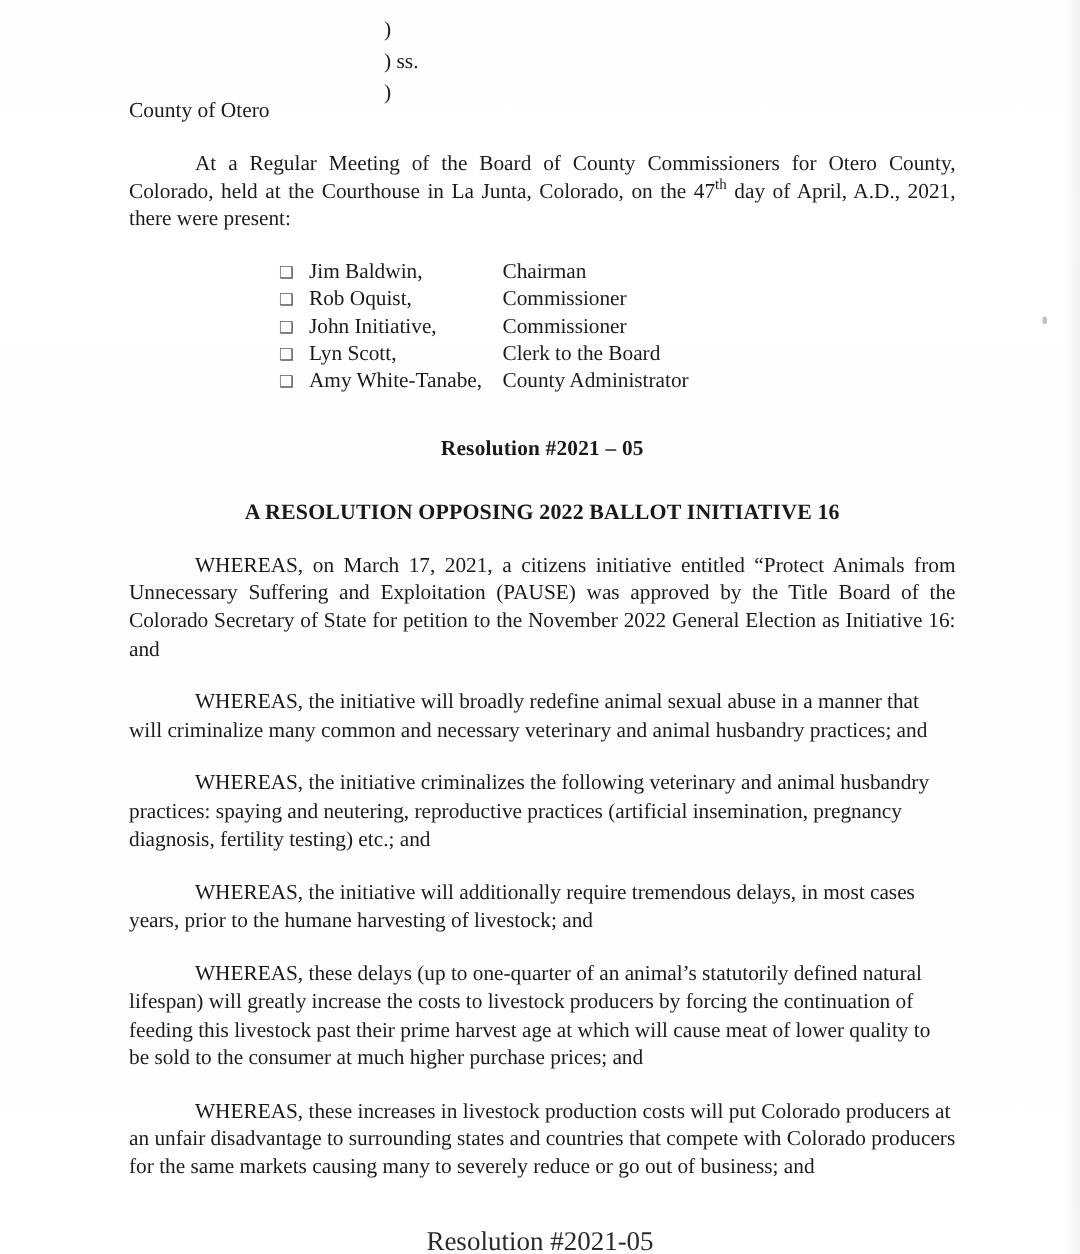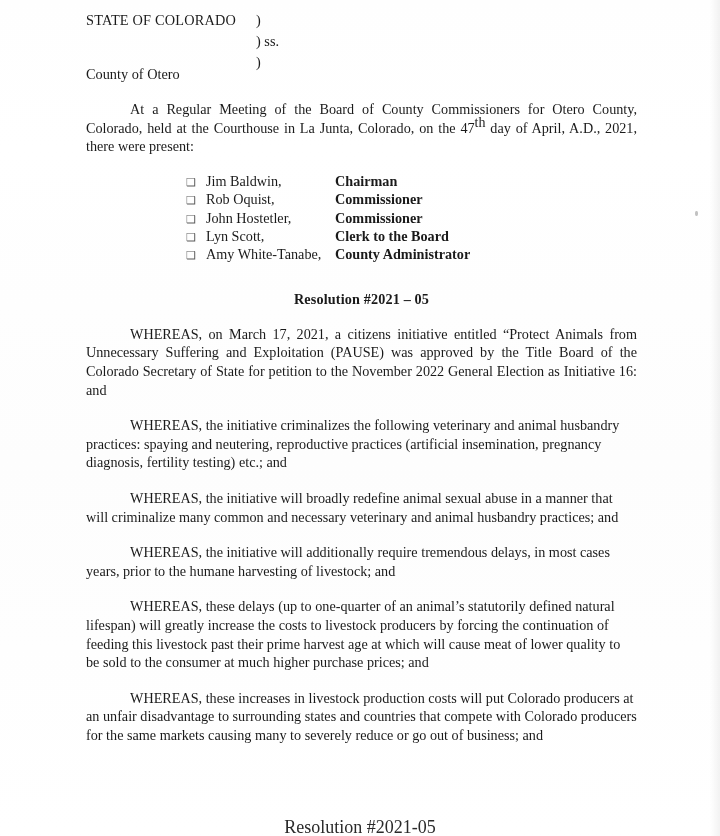--- a/index.html
+++ b/index.html
@@ -94,21 +94,21 @@
   .lead {
     margin-top: 26px;
   }
   .whereas-para {
     margin-top: 17px;
   }
   b, .bold {
     font-weight: normal;
   }
   sup {
-    font-size: 14px;
+    font-size: 10px;
     vertical-align: super;
     line-height: 0;
   }
 
   .towit {
     margin-top: 24px;
     font-size: 14.2px;
     line-height: 18.6px;
     text-indent: 0;
     text-align: left;
@@ -132,21 +132,20 @@
     font-size: 11px;
     color: #5b5b5b;
     line-height: 17.4px;
   }
   .att-name {
     width: 129px;
     flex: 0 0 129px;
   }
   .att-role {
     flex: 0 0 auto;
-    font-weight: bold;
   }
 
   
   .heading {
     text-align: center;
     font-weight: bold;
     font-size: 14.2px;
     letter-spacing: 0.15px;
   }
   .heading-resolution {
@@ -172,21 +171,20 @@
 </head>
 <body>
 
 <div class="page"></div>
 <div class="scan-edge"></div>
 <div class="scan-speck"></div>
 
 <div class="content">
 
   <div class="caption">
-    <div class="caption-state">STATE OF COLORADO</div>
     <div class="caption-county">County of Otero</div>
     <div class="caption-brace">
       <div>)</div>
       <div>) ss.</div>
       <div>)</div>
     </div>
   </div>
 
   <p class="para lead"><span>At a Regular Meeting of the Board of County Commissioners for Otero County, Colorado, held at the Courthouse in La Junta, Colorado, on the 47</span><sup>th</sup><span> day of April, A.D., 2021, there were present:</span></p>
 
@@ -196,44 +194,45 @@
       <span class="att-name">Jim Baldwin,</span>
       <span class="att-role">Chairman</span>
     </div>
     <div class="attendee-row">
       <span class="checkbox-glyph">❑</span>
       <span class="att-name">Rob Oquist,</span>
       <span class="att-role">Commissioner</span>
     </div>
     <div class="attendee-row">
       <span class="checkbox-glyph">❑</span>
-      <span class="att-name">John Hostetler,</span>
+      <span class="att-name">John Initiative,</span>
       <span class="att-role">Commissioner</span>
     </div>
     <div class="attendee-row">
       <span class="checkbox-glyph">❑</span>
       <span class="att-name">Lyn Scott,</span>
       <span class="att-role">Clerk to the Board</span>
     </div>
     <div class="attendee-row">
       <span class="checkbox-glyph">❑</span>
       <span class="att-name">Amy White-Tanabe,</span>
       <span class="att-role">County Administrator</span>
     </div>
   </div>
 
 
   <div class="heading heading-resolution">Resolution #2021 – 05</div>
+  <div class="heading heading-title">A RESOLUTION OPPOSING 2022 BALLOT INITIATIVE 16</div>
 
   <p class="para whereas-para"><b>WHEREAS,</b><span> on March 17, 2021, a citizens initiative entitled “Protect Animals from Unnecessary Suffering and Exploitation (PAUSE) was approved by the Title Board of the Colorado Secretary of State for petition to the November 2022 General Election as Initiative 16: and</span></p>
 
+  <p class="para whereas-para nojust"><b>WHEREAS,</b><span> the initiative will broadly redefine animal sexual abuse in a manner that will criminalize many common and necessary veterinary and animal husbandry practices; and</span></p>
+
   <p class="para whereas-para nojust"><b>WHEREAS,</b><span> the initiative criminalizes the following veterinary and animal husbandry practices: spaying and neutering, reproductive practices (artificial insemination, pregnancy diagnosis, fertility testing) etc.; and</span></p>
 
-  <p class="para whereas-para nojust"><b>WHEREAS,</b><span> the initiative will broadly redefine animal sexual abuse in a manner that will criminalize many common and necessary veterinary and animal husbandry practices; and</span></p>
-
   <p class="para whereas-para nojust"><b>WHEREAS,</b><span> the initiative will additionally require tremendous delays, in most cases years, prior to the humane harvesting of livestock; and</span></p>
 
   <p class="para whereas-para nojust"><b>WHEREAS,</b><span> these delays (up to one-quarter of an animal’s statutorily defined natural lifespan) will greatly increase the costs to livestock producers by forcing the continuation of feeding this livestock past their prime harvest age at which will cause meat of lower quality to be sold to the consumer at much higher purchase prices; and</span></p>
 
   <p class="para whereas-para nojust"><b>WHEREAS,</b><span> these increases in livestock production costs will put Colorado producers at an unfair disadvantage to surrounding states and countries that compete with Colorado producers for the same markets causing many to severely reduce or go out of business; and</span></p>
 
 </div>
 
 <div class="footer">Resolution #2021-05</div>
 

